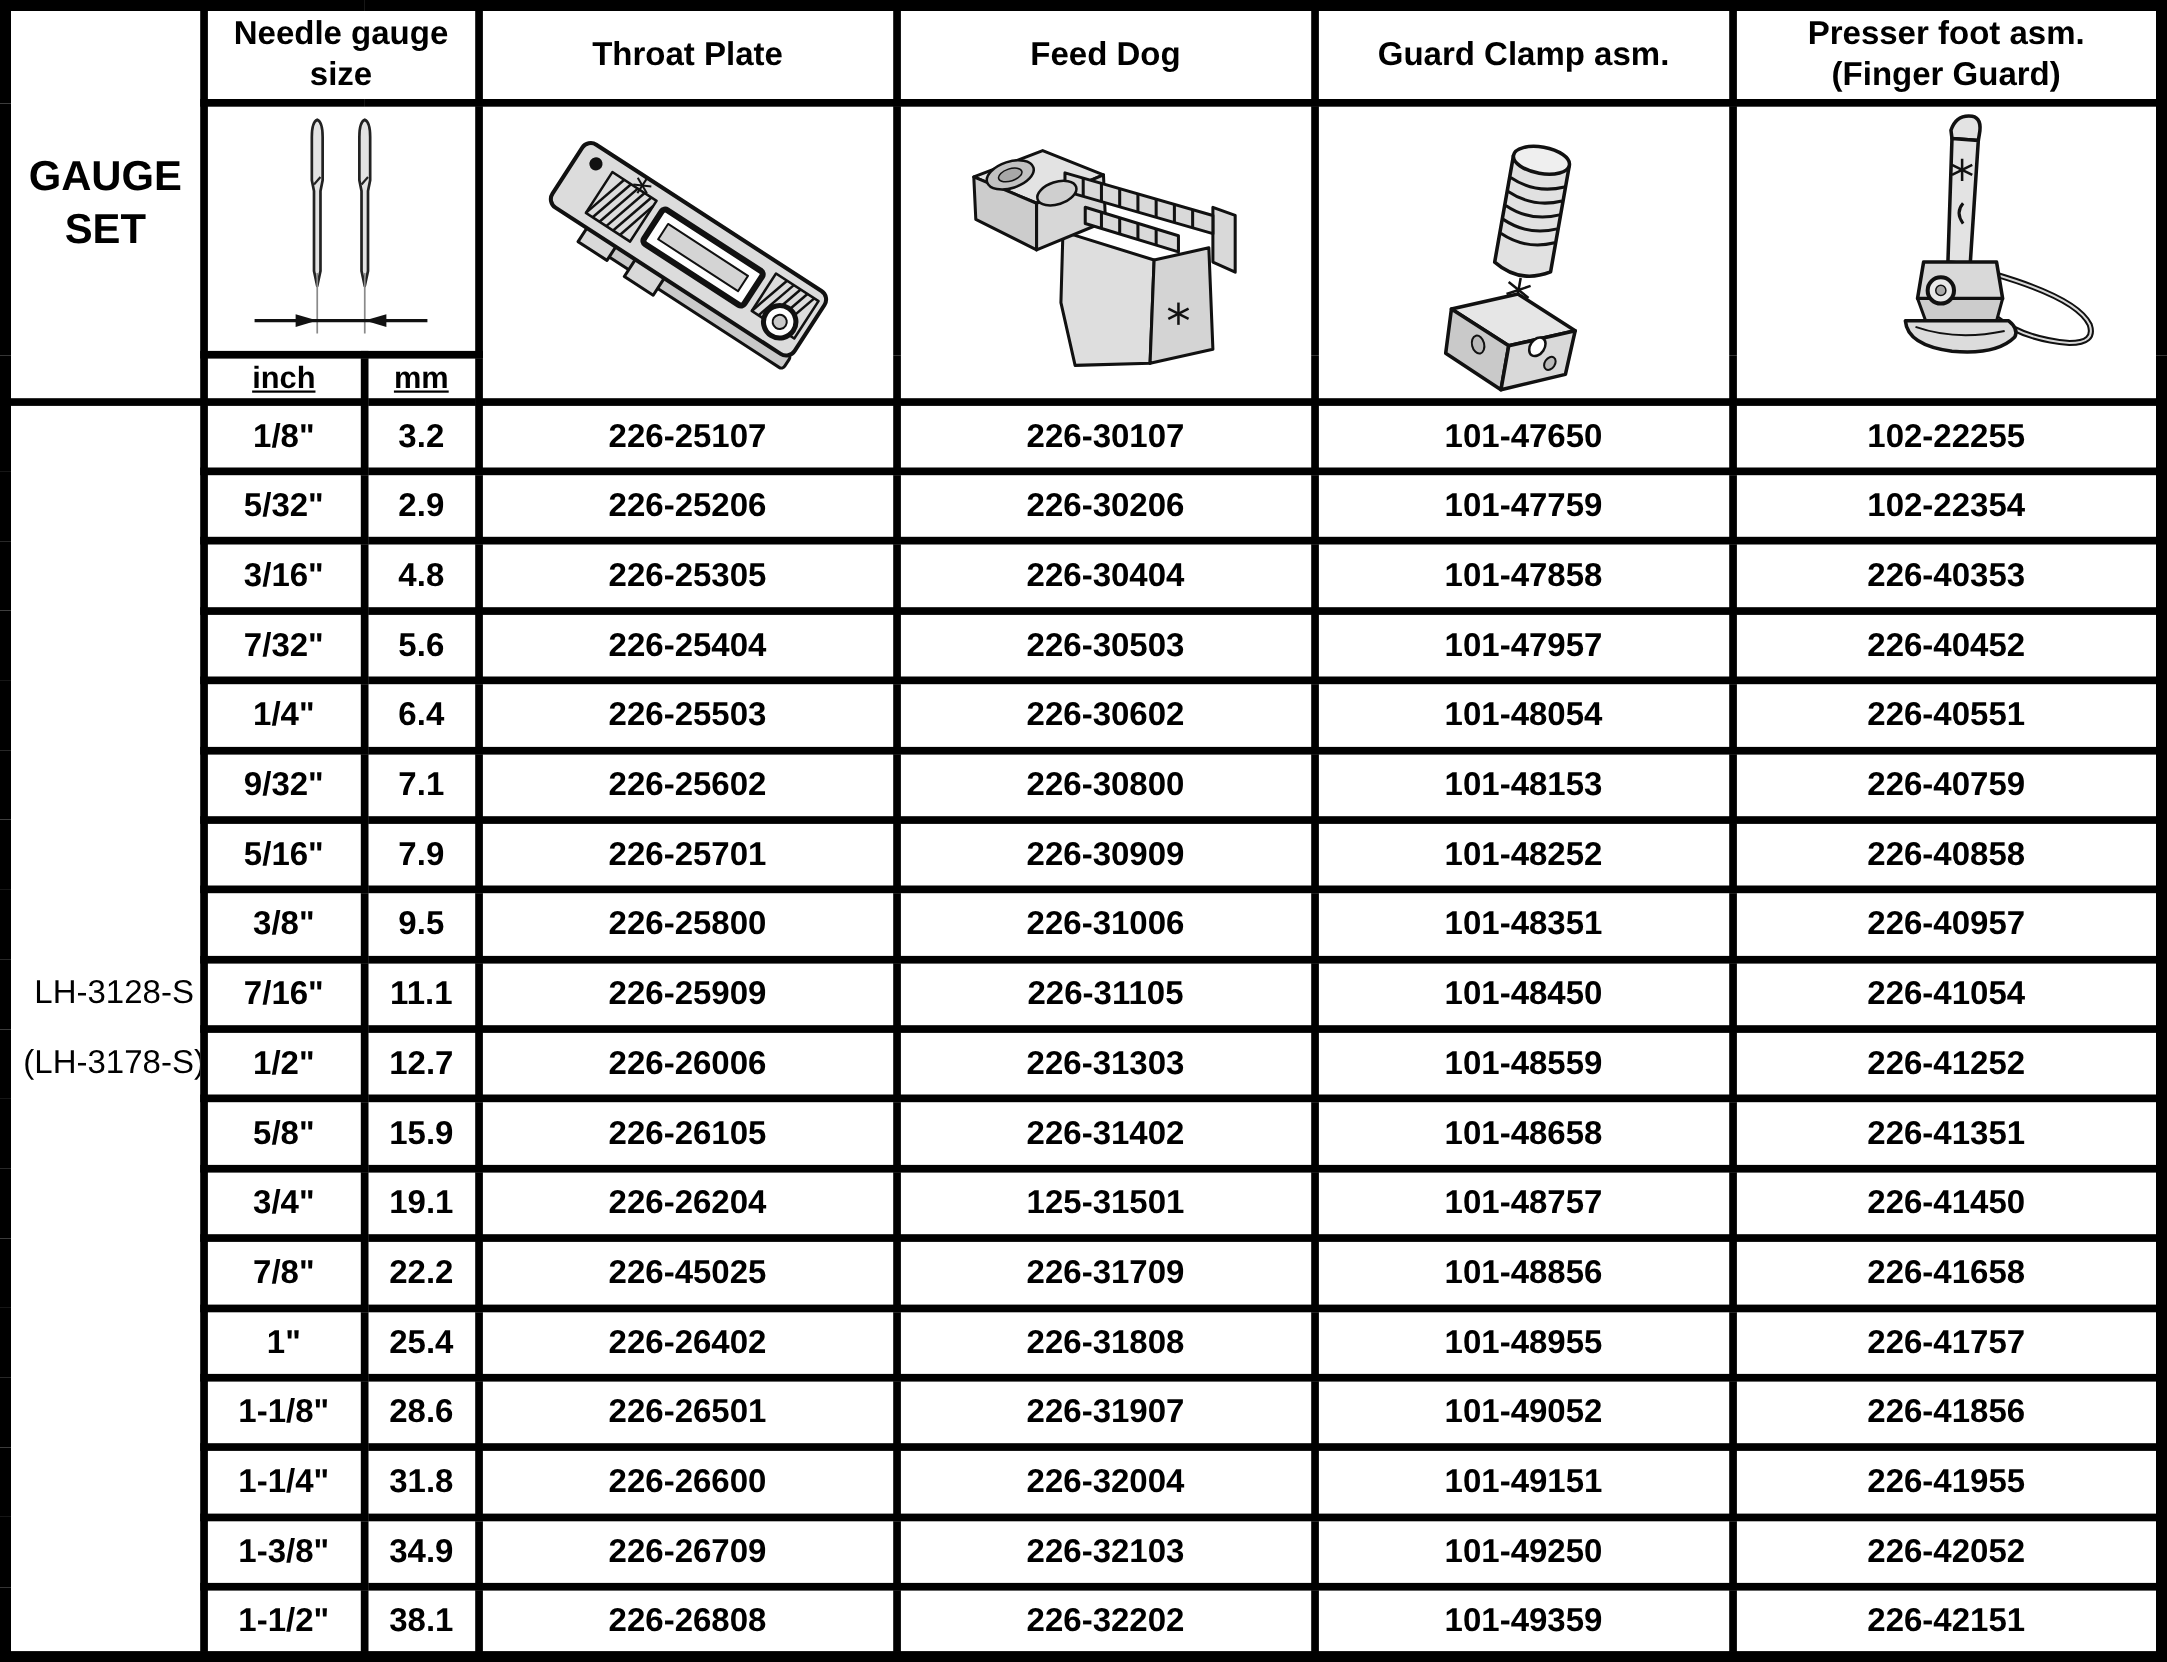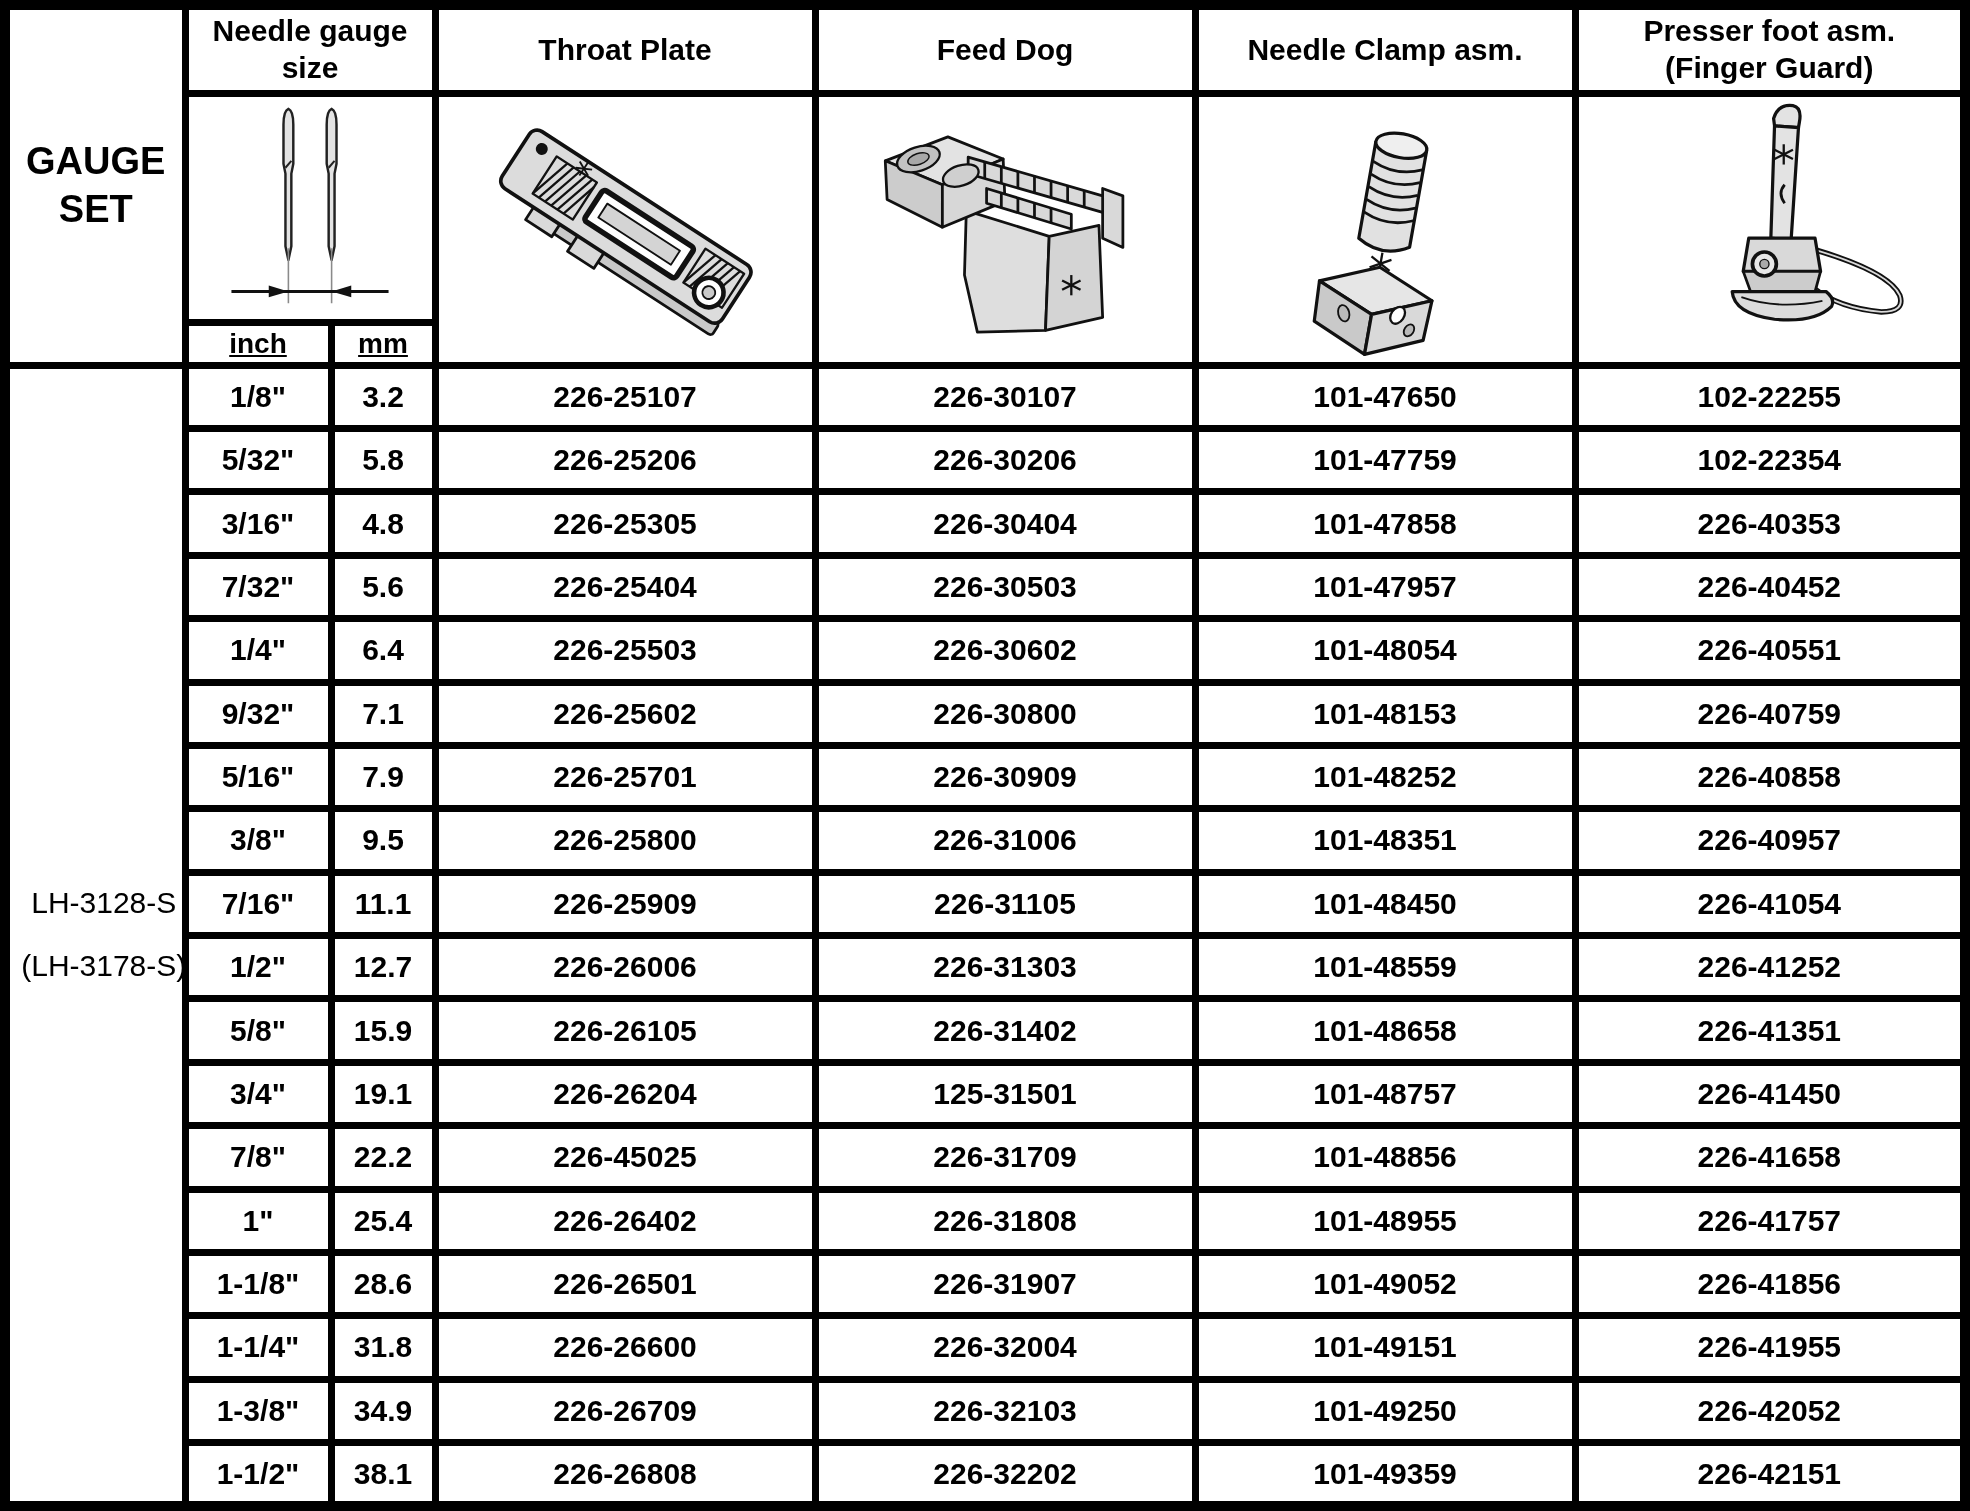--- a/index.html
+++ b/index.html
@@ -59,21 +59,21 @@
         <col style="width:380px">
         <col style="width:380px">
         <col style="width:390px">
   </colgroup>
   <tbody>
     <tr class="label-row">
       <th class="gauge-head" rowspan="3">GAUGE SET</th>
       <th class="colhead" colspan="2">Needle gauge size</th>
       <th class="colhead">Throat Plate</th>
       <th class="colhead">Feed Dog</th>
-      <th class="colhead">Needle Clamp asm.</th>
+      <th class="colhead">Guard Clamp asm.</th>
       <th class="colhead">
         <span class="hdr-line">Presser foot asm.</span>
         <span class="hdr-line">(Finger Guard)</span>
       </th>
     </tr>
     <tr class="image-row">
       <td class="img-cell" colspan="2">
         <svg width="236" height="218" viewBox="0 0 240 222">
           <g stroke="#222" stroke-width="2.5" fill="#e3e3e3" stroke-linejoin="round">
             <path d="M93 26 Q93 12 98 10 Q103 12 103 26 L103 66 L101 76 L101 150 L98 164 L95 150 L95 76 L93 66 Z"></path>
@@ -222,21 +222,21 @@
           </td>
           <td class="value">1/8"</td>
     <td class="value">3.2</td>
     <td class="value">226-25107</td>
     <td class="value">226-30107</td>
     <td class="value">101-47650</td>
     <td class="value">102-22255</td>
   </tr>
         <tr class="data-row">
     <td class="value">5/32"</td>
-    <td class="value">5.8</td>
+    <td class="value">2.9</td>
     <td class="value">226-25206</td>
     <td class="value">226-30206</td>
     <td class="value">101-47759</td>
     <td class="value">102-22354</td>
   </tr>
         <tr class="data-row">
     <td class="value">3/16"</td>
     <td class="value">4.8</td>
     <td class="value">226-25305</td>
     <td class="value">226-30404</td>

